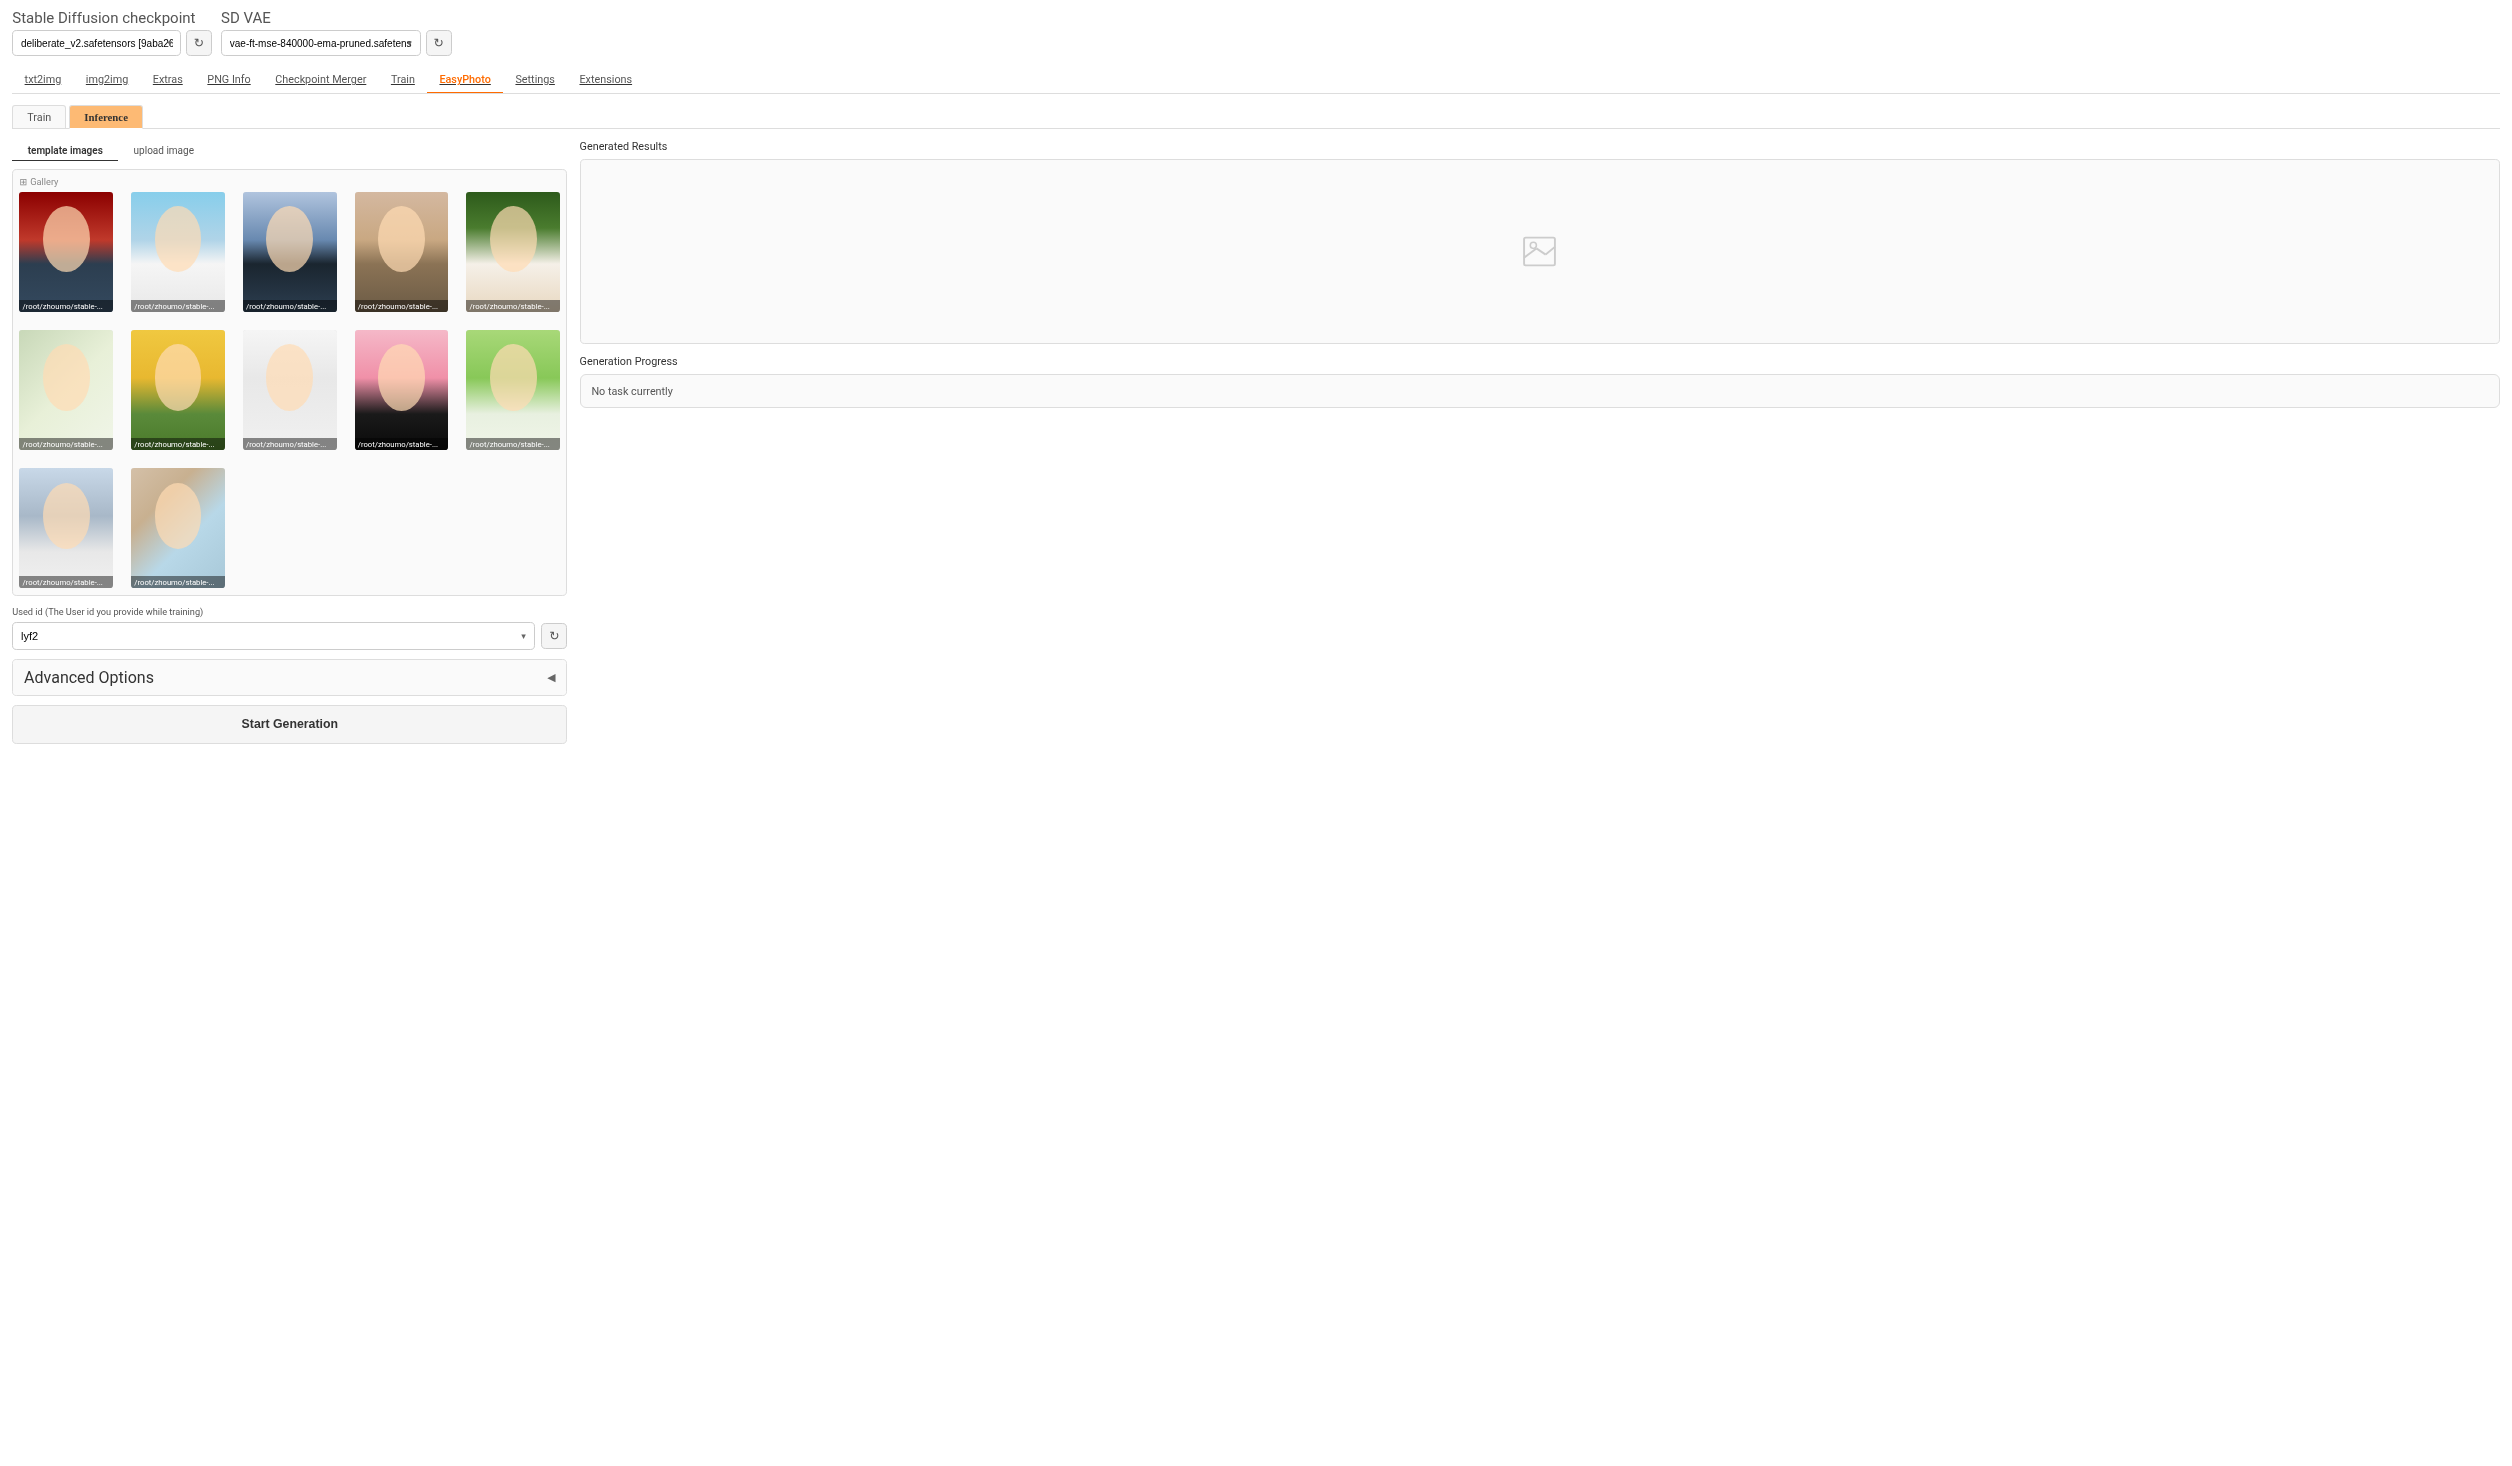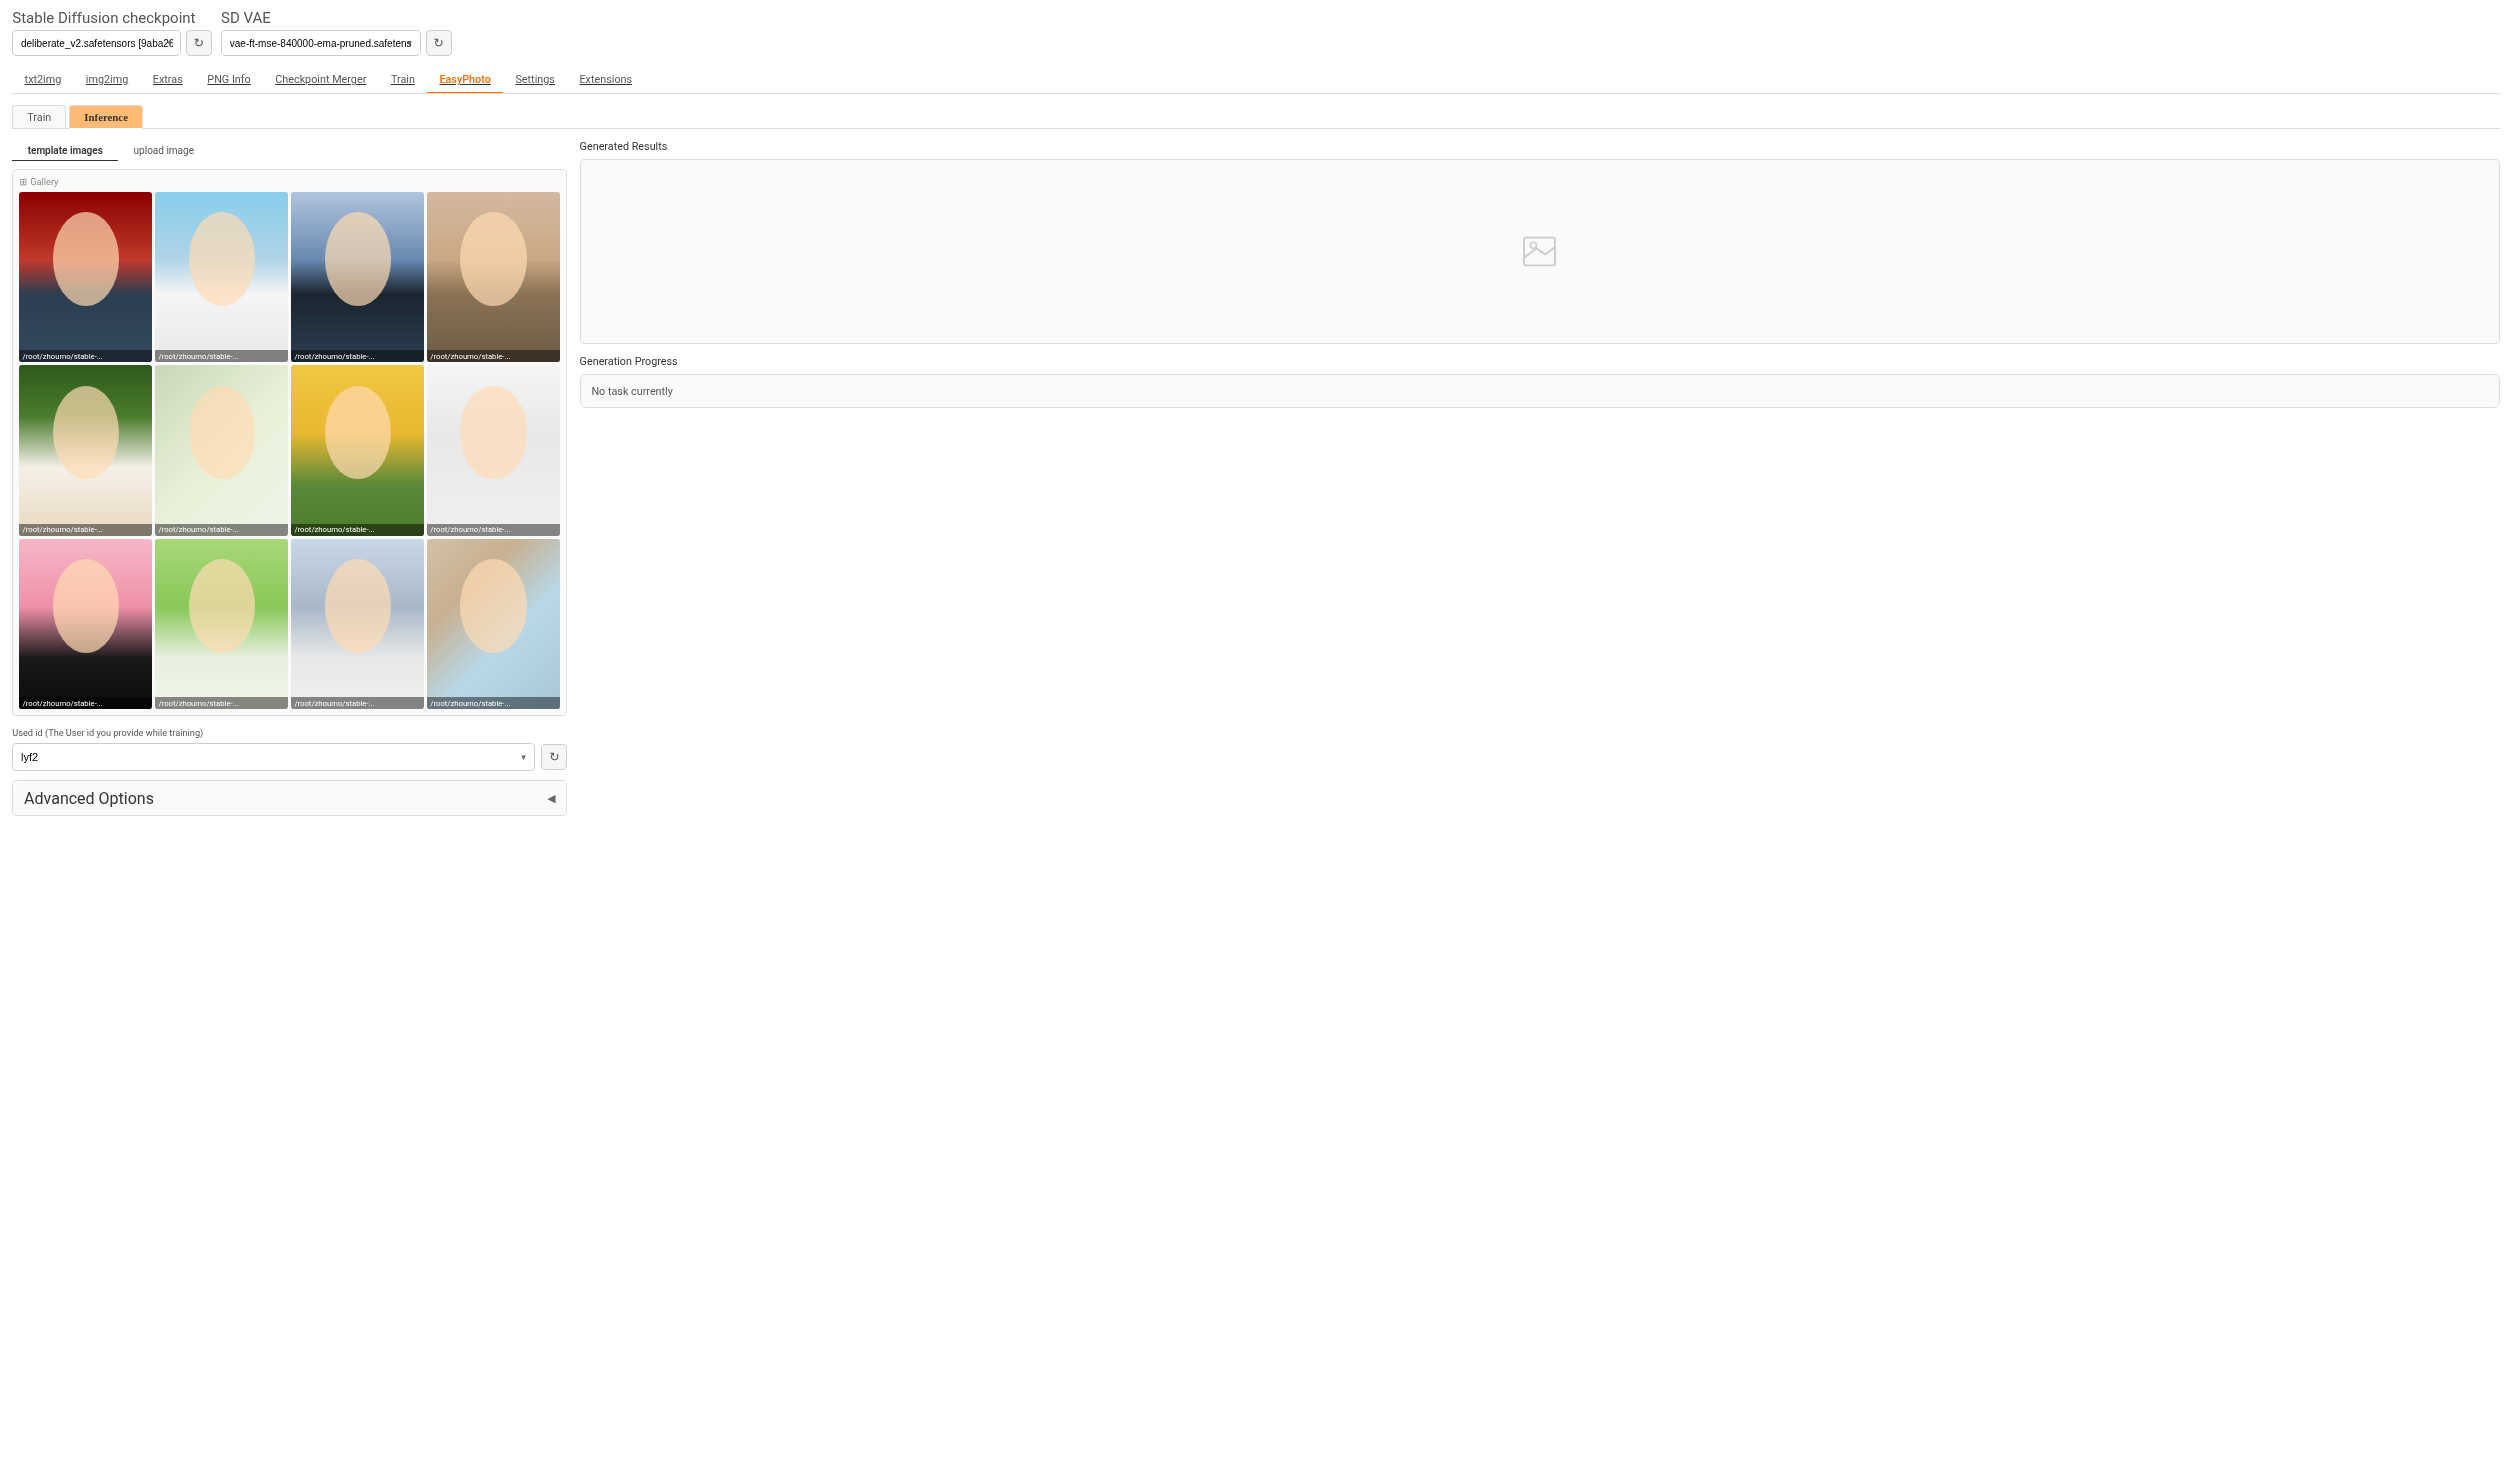--- a/index.html
+++ b/index.html
@@ -166,22 +166,22 @@
     .gallery-label {
       font-size: 9.2px;
       color: #888;
       margin-bottom: 4.6px;
       display: flex;
       align-items: center;
       gap: 3.1px;
     }
     .gallery-grid {
       display: grid;
-      grid-template-columns: repeat(4, 1fr);
-      gap: 3px;
+      grid-template-columns: repeat(5, 1fr);
+      gap: 18px;
     }
     .gallery-item {
       position: relative;
       border-radius: 3.1px;
       overflow: hidden;
       background: #e0e0e0;
       aspect-ratio: 0.78;
       cursor: pointer;
     }
     .gallery-item-path {
@@ -498,20 +498,21 @@
 
       
       <div class="advanced-options">
         <div class="advanced-header">
           <span class="advanced-header-title">Advanced Options</span>
           <span class="chevron-icon">◀</span>
         </div>
       </div>
 
       
+      <button class="start-btn">Start Generation</button>
     </div>
 
     <div class="right-panel">
       <div class="results-label">Generated Results</div>
       <div class="results-area">
         <div class="image-placeholder-icon">
           <svg width="37" height="37" viewBox="0 0 48 48" fill="none" xmlns="http://www.w3.org/2000/svg">
             <rect x="4" y="6" width="40" height="36" rx="2" stroke="#ccc" stroke-width="2.5" fill="none"></rect>
             <line x1="4" y1="32" x2="20" y2="20" stroke="#ccc" stroke-width="2.5"></line>
             <line x1="20" y1="20" x2="32" y2="28" stroke="#ccc" stroke-width="2.5"></line>

